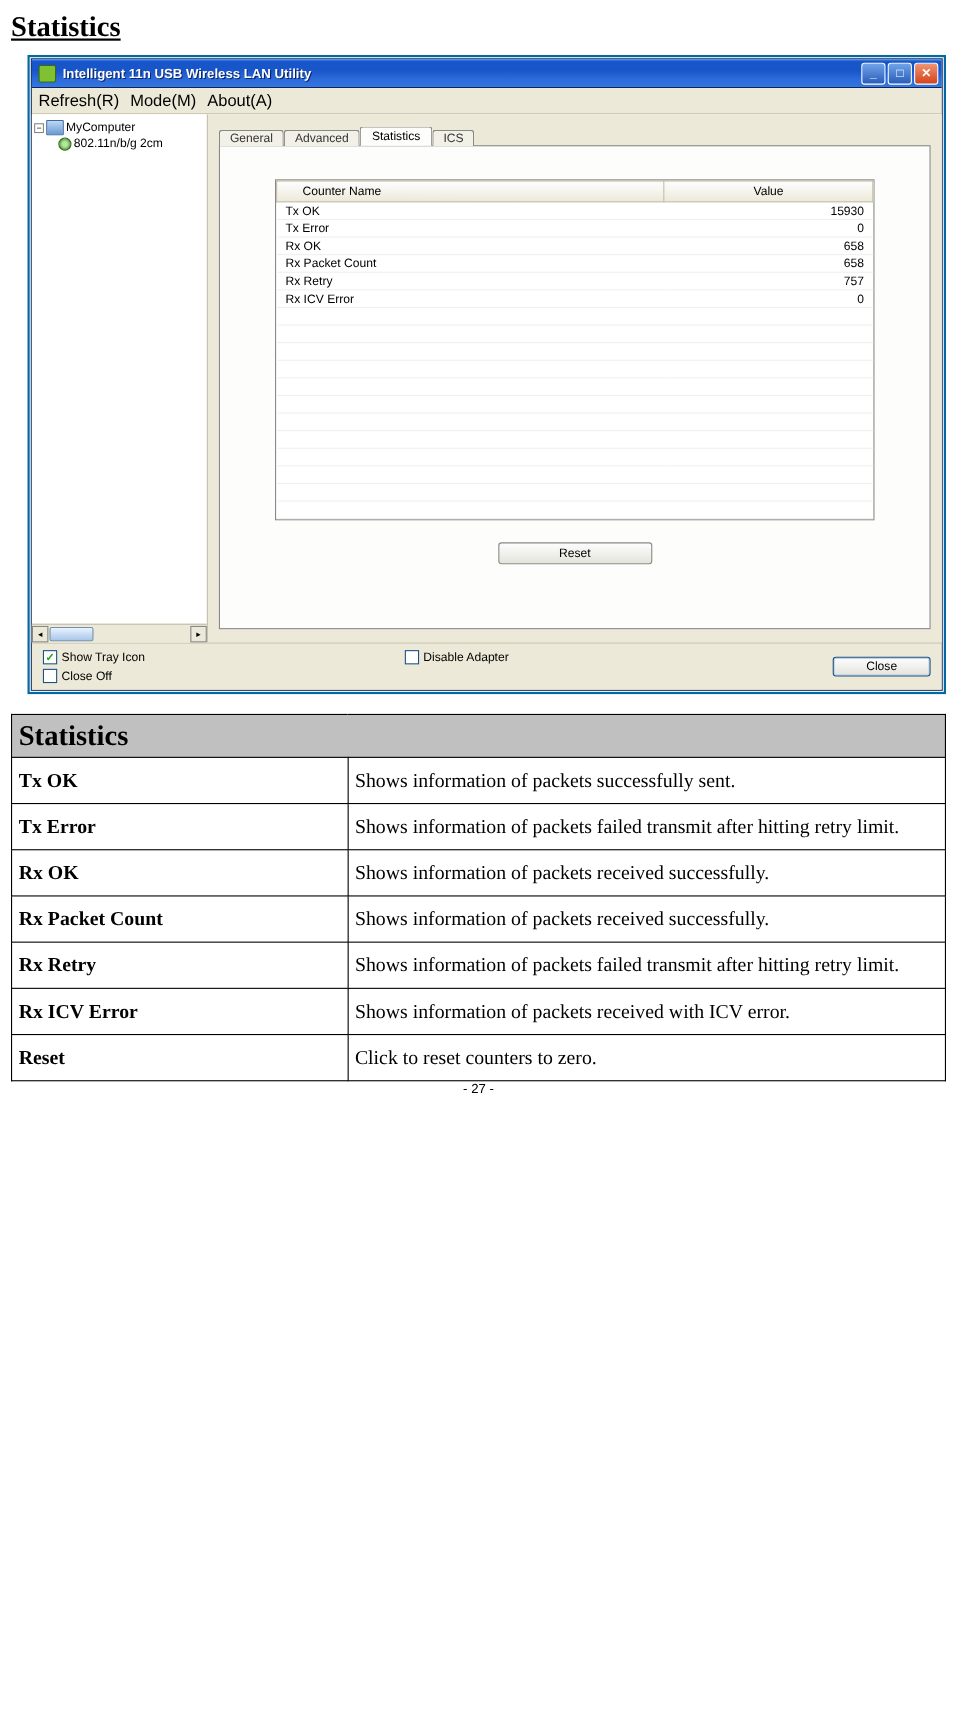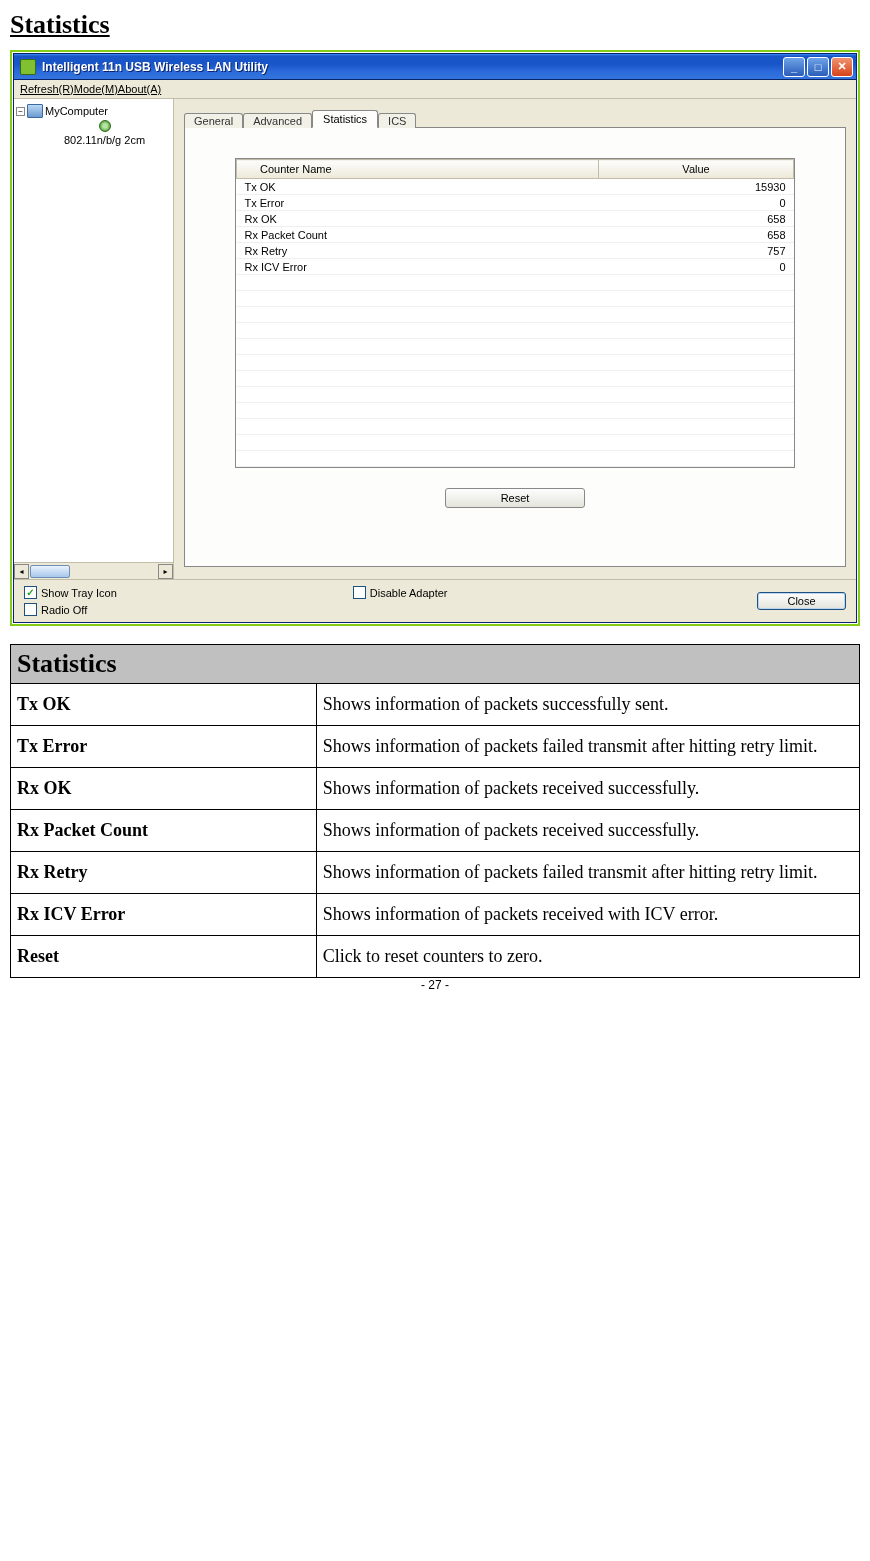--- a/index.html
+++ b/index.html
@@ -1,36 +1,36 @@
 <!DOCTYPE html>
 <html><head>
   <meta charset="utf-8">
   <style>
     * { box-sizing: border-box; margin: 0; padding: 0; }
     body { font-family: "Times New Roman", serif; background: #fff; width: 870px; margin: 0 auto; padding: 10px 10px 40px 10px; }
     
     .page-heading { font-size: 26px; font-weight: bold; text-decoration: underline; margin-bottom: 10px; }
     
-    .screenshot-wrap { border: 2px solid #84cc16; padding: 1px; margin-bottom: 18px; }
+    .screenshot-wrap { border: 2px solid #0369a1; padding: 1px; margin-bottom: 18px; margin-left: 15px; }
     
     
     .window { font-family: Tahoma, Arial, sans-serif; font-size: 11px; background: #ece9d8; border: 1px solid #0a246a; }
     .titlebar {
       background: linear-gradient(to bottom, #3c8ef3 0%, #1855c9 8%, #1855c9 40%, #2b6ada 70%, #3475dd 100%);
       color: #fff; display: flex; align-items: center; height: 26px; padding: 0 3px 0 6px;
       border-bottom: 1px solid #0a246a;
     }
     .titlebar .app-icon { width: 16px; height: 16px; background: #7fc131; border: 1px solid #3a6a0f; border-radius: 2px; margin-right: 6px; }
     .titlebar .title-text { font-weight: bold; font-size: 12px; flex: 1; text-shadow: 1px 1px 0 #0a246a; }
     .win-btns { display: flex; gap: 2px; }
     .win-btn { width: 22px; height: 20px; border-radius: 3px; border: 1px solid #fff; display:flex; align-items:center; justify-content:center; font-weight:bold; font-size: 11px; color:#fff; }
     .win-min, .win-max { background: linear-gradient(#6fa3e8,#2a5db8); }
     .win-close { background: linear-gradient(#f09470,#d6431a); }
     
-    .menubar { background: #ece9d8; padding: 3px 6px; font-size: 11px; color: #000; display:flex; border-bottom: 1px solid #c2bda8; text-decoration: underline;}
+    .menubar { background: #ece9d8; padding: 3px 6px; font-size: 15px; color: #000; display:flex; gap: 10px; border-bottom: 1px solid #c2bda8;}
     .menubar span { cursor: default; }
     
     .app-body { display: flex; background: #fff; }
     .tree-panel { width: 160px; border-right: 1px solid #c2bda8; padding: 4px 2px; background: #fff; position: relative; min-height: 480px; }
     .tree-node { display:flex; align-items:center; gap: 2px; padding: 1px 0; }
     .tree-expand { width: 9px; height: 9px; border:1px solid #888; font-size:8px; line-height:7px; text-align:center; cursor:pointer; }
     .tree-ico { width: 16px; height: 14px; display:inline-block; }
     .ico-comp { background: linear-gradient(#bcd8f5,#6a9bd1); border:1px solid #3a6aa0; border-radius:1px;}
     .ico-net { background: radial-gradient(circle,#b7e4a3 30%,#4a9a2f 80%); border-radius:50%; border:1px solid #2e6a18; width:12px; height:12px;}
     .tree-scroll { position:absolute; bottom:0; left:0; right:0; height:17px; background:#ece9d8; border-top:1px solid #c2bda8; display:flex; align-items:center;}
@@ -96,21 +96,21 @@
       <span>Mode(M)</span>
       <span>About(A)</span>
     </div>
     <div class="app-body">
       <div class="tree-panel">
         <div class="tree-node">
           <span class="tree-expand">−</span>
           <span class="tree-ico ico-comp"></span>
           <span>MyComputer</span>
         </div>
-        <div class="tree-node" style="padding-left:22px;flex-direction:column;">
+        <div class="tree-node" style="padding-left:22px;">
           <span class="tree-ico ico-net"></span>
           <span>802.11n/b/g 2cm</span>
         </div>
         <div class="tree-scroll">
           <div class="arrow l">◂</div>
           <div class="thumb"></div>
           <div class="arrow r">▸</div>
         </div>
       </div>
       <div class="main-panel">
@@ -212,21 +212,21 @@
       </div>
     </div>
     <div class="bottom-bar">
       <div class="chk-col">
         <label class="chk">
           <span class="chk-box">✓</span>
           <span>Show Tray Icon</span>
         </label>
         <label class="chk">
           <span class="chk-box"></span>
-          <span>Radio Off</span>
+          <span>Close Off</span>
         </label>
       </div>
       <div class="chk-col mid">
         <label class="chk">
           <span class="chk-box"></span>
           <span>Disable Adapter</span>
         </label>
       </div>
       <div class="close-btn-wrap">
         <button class="close-btn">Close</button>

